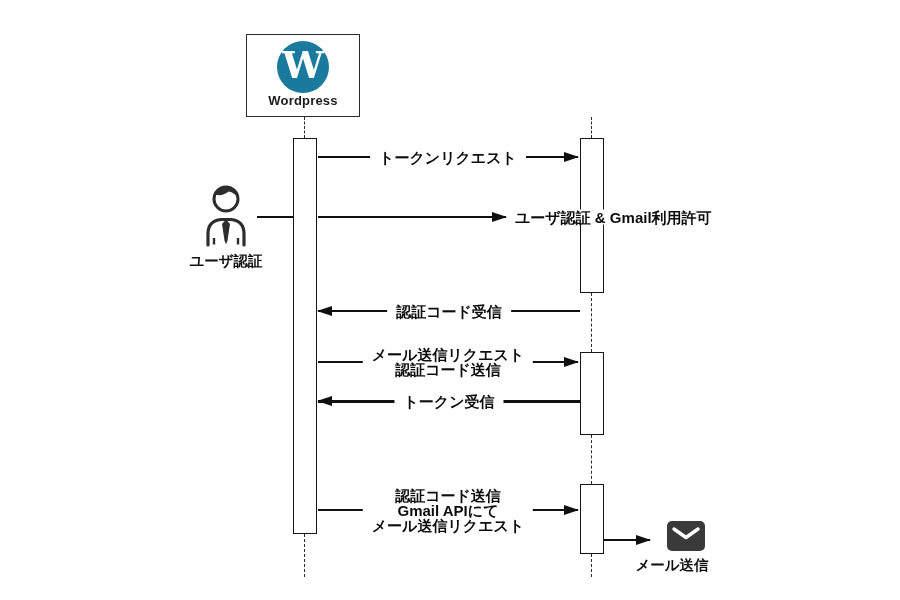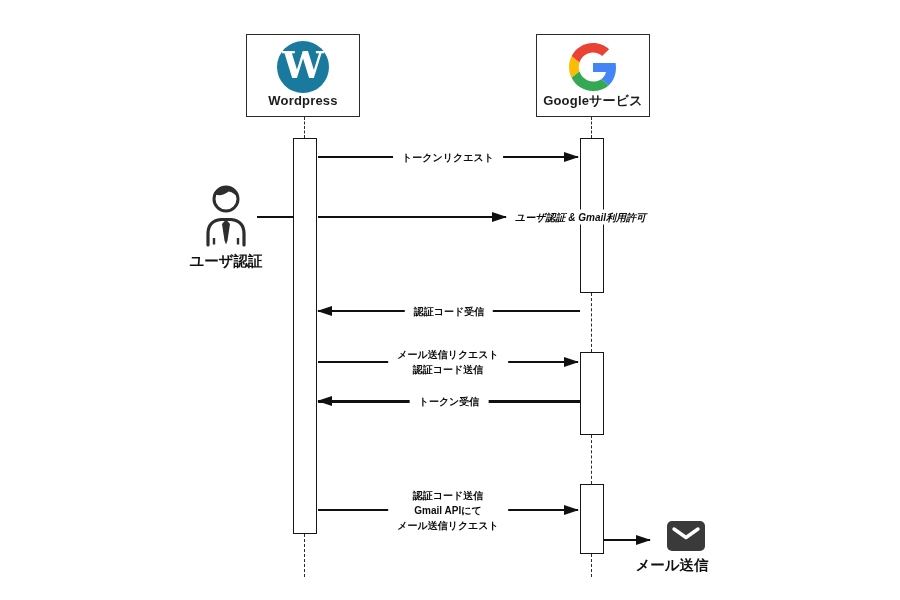--- a/index.html
+++ b/index.html
@@ -63,21 +63,21 @@
     width: 0; height: 0;
     border-top: 5.5px solid transparent;
     border-bottom: 5.5px solid transparent;
   }
   .head-r { right: -1px; border-left: 15px solid #101010; }
   .head-l { left: -1px;  border-right: 15px solid #101010; }
   .mlabel {
     position: absolute;
     background: #ffffff;
     color: #0d0d0d;
-    font-size: 10px; font-weight: bold;
+    font-size: 15px; font-weight: bold;
     white-space: nowrap;
     line-height: 15px;
     z-index: 4;
   }
   .mlabel.center {
     left: 50%; top: 50%;
     transform: translate(-50%, -50%);
     padding: 0 9px;
     text-align: center;
   }
@@ -103,29 +103,20 @@
 
 <div class="canvas">
 
   <div class="actor-box wp">
     <div class="wp-logo">
       <span class="w-letter">W</span>
     </div>
     <div class="actor-label">Wordpress</div>
   </div>
 
-  <div class="actor-box gg">
-    <svg class="g-logo" viewBox="0 0 48 48">
-      <path d="M24 9.5c3.54 0 6.71 1.22 9.21 3.6l6.85-6.85C35.9 2.38 30.47 0 24 0 14.62 0 6.51 5.38 2.56 13.22l7.98 6.19C12.43 13.72 17.74 9.5 24 9.5z" fill="#EA4335"></path>
-      <path d="M46.98 24.55c0-1.57-.15-3.09-.38-4.55H24v9.02h12.94c-.58 2.96-2.26 5.48-4.78 7.18l7.73 6c4.51-4.18 7.09-10.36 7.09-17.65z" fill="#4285F4"></path>
-      <path d="M10.53 28.59c-.48-1.45-.76-2.99-.76-4.59s.27-3.14.76-4.59l-7.98-6.19C.92 16.46 0 20.12 0 24c0 3.88.92 7.54 2.56 10.78l7.97-6.19z" fill="#FBBC05"></path>
-      <path d="M24 48c6.48 0 11.93-2.13 15.89-5.81l-7.73-6c-2.15 1.45-4.92 2.3-8.16 2.3-6.26 0-11.57-4.22-13.47-9.91l-7.98 6.19C6.51 42.62 14.62 48 24 48z" fill="#34A853"></path>
-    </svg>
-    <div class="actor-label">Googleサービス</div>
-  </div>
 
   <div class="dash" style="left:304px; top:117px; height:21px;"></div>
   <div class="dash" style="left:304px; top:534px; height:43px;"></div>
   <div class="dash" style="left:591px; top:117px; height:21px;"></div>
   <div class="dash" style="left:591px; top:293px; height:59px;"></div>
   <div class="dash" style="left:591px; top:435px; height:49px;"></div>
   <div class="dash" style="left:591px; top:554px; height:23px;"></div>
 
   <div class="bar" style="left:293px; top:138px; height:396px;"></div>
   <div class="bar" style="left:580px; top:138px; height:155px;"></div>
@@ -147,21 +138,21 @@
   <div class="mline" style="left:257px; top:215.75px; width:37px;"></div>
 
   <div class="mline" style="left:318px; top:155.75px; width:260px;">
     <span class="head-r"></span>
     <span class="mlabel center">トークンリクエスト</span>
   </div>
 
   <div class="mline" style="left:318px; top:215.75px; width:188px;">
     <span class="head-r"></span>
   </div>
-  <div class="mlabel after" style="left:511px; top:217px;font-style:italic;">ユーザ認証 &amp; Gmail利用許可</div>
+  <div class="mlabel after" style="left:511px; top:217px;">ユーザ認証 &amp; Gmail利用許可</div>
 
   <div class="mline" style="left:318px; top:270.75px; width:262px;margin-top:39px;">
     <span class="head-l"></span>
     <span class="mlabel center">認証コード受信</span>
   </div>
 
   <div class="mline" style="left:318px; top:360.75px; width:260px;">
     <span class="head-r"></span>
     <span class="mlabel center">
         <span class="ln">メール送信リクエスト</span>

